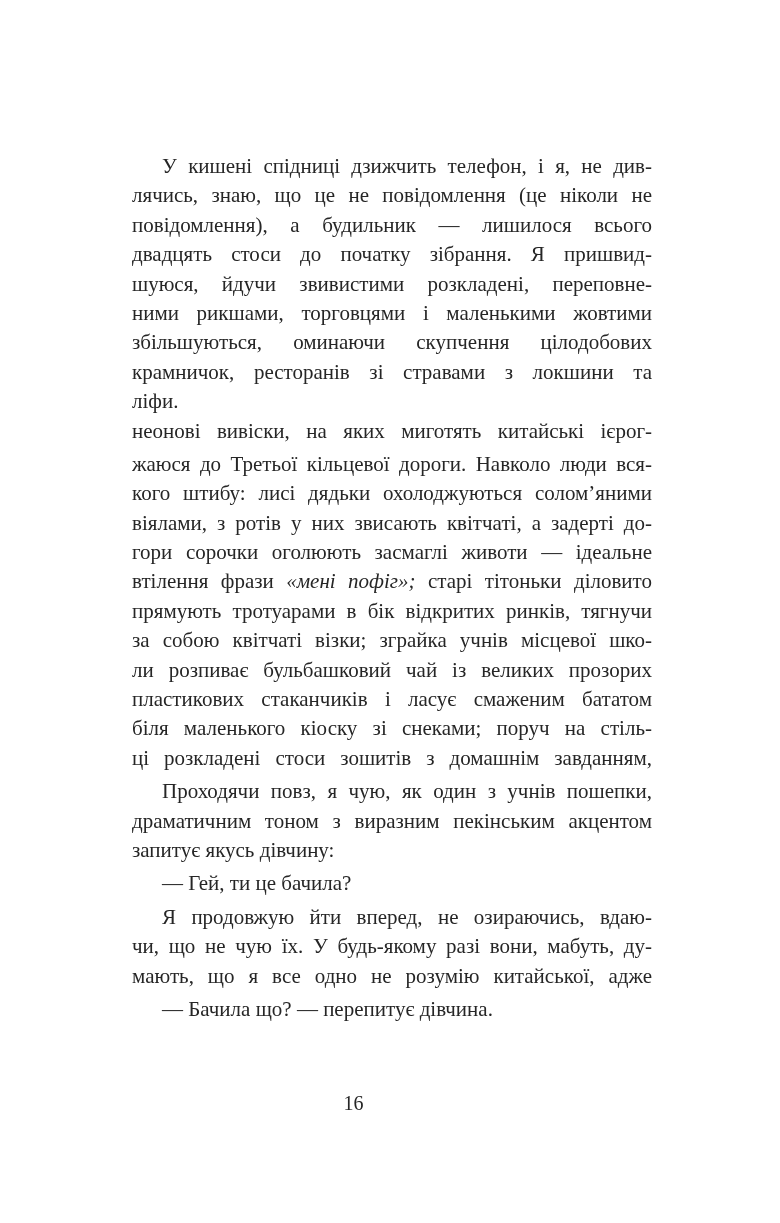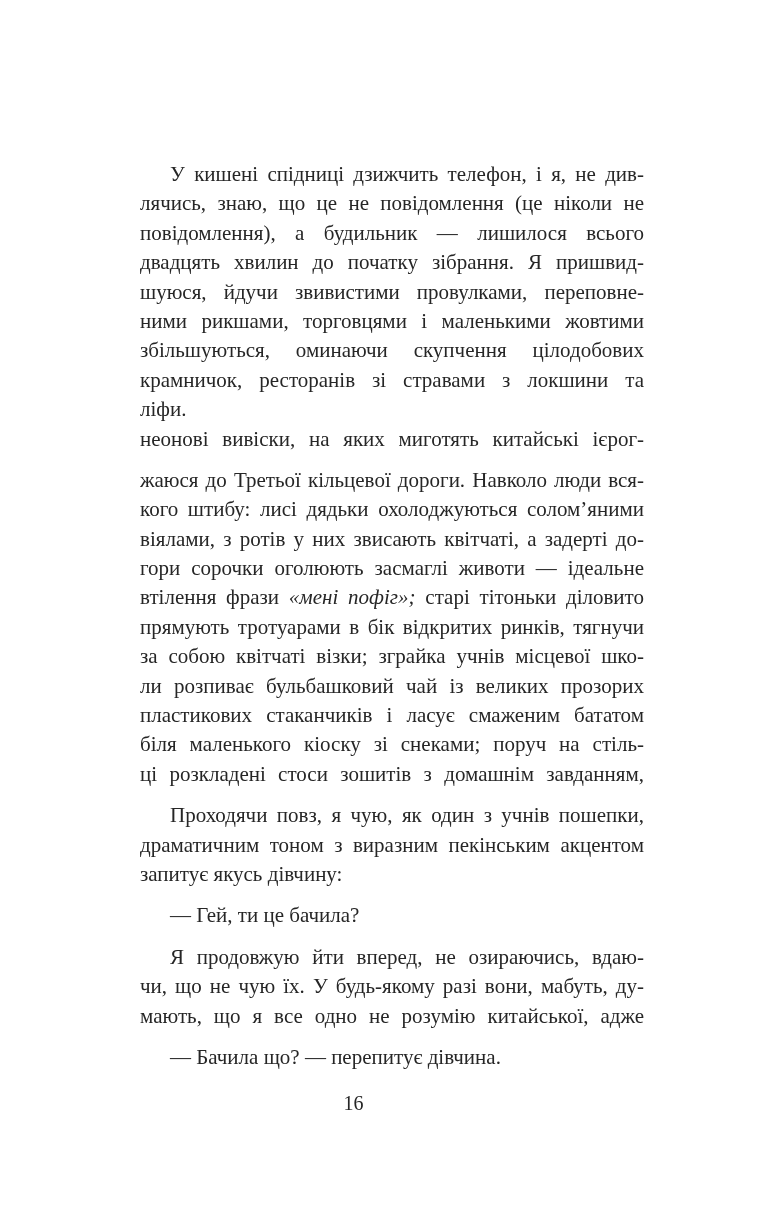--- a/index.html
+++ b/index.html
@@ -22,21 +22,21 @@
   .text-block {
     position: absolute;
     left: 128px;
     top: 148px;
     width: 528px;
     font-size: 21px;
     line-height: 29.4px;
     color: #262626;
   }
   .paragraph {
-    margin: 12px;
+    margin: 4px;
     padding: 0;
   }
   .line {
     height: 29.4px;
     overflow: hidden;
     white-space: normal;
   }
   
   .line.j {
     text-align: justify;
@@ -66,22 +66,22 @@
 </style>
 </head>
 <body>
 
 <div class="page">
   <div class="text-block">
       <div class="paragraph">
         <div class="line j indent"><span>У кишені спідниці дзижчить телефон, і я, не див-</span></div>
         <div class="line j"><span>лячись, знаю, що це не повідомлення (це ніколи не</span></div>
         <div class="line j"><span>повідомлення), а будильник — лишилося всього</span></div>
-        <div class="line j"><span>двадцять хвилин до початку зібрання. Я пришвид-</span></div>
-        <div class="line j"><span>шуюся, йдучи звивистими провулками, переповне-</span></div>
+        <div class="line j"><span>двадцять стоси до початку зібрання. Я пришвид-</span></div>
+        <div class="line j"><span>шуюся, йдучи звивистими розкладені, переповне-</span></div>
         <div class="line j"><span>ними рикшами, торговцями і маленькими жовтими</span></div>
         <div class="line j"><span>збільшуються, оминаючи скупчення цілодобових</span></div>
         <div class="line j"><span>крамничок, ресторанів зі стравами з локшини та</span></div>
         <div class="line"><span>ліфи.</span></div>
         <div class="line j"><span>неонові вивіски, на яких миготять китайські ієрог-</span></div>
       </div>
       <div class="paragraph">
         <div class="line j"><span>жаюся до Третьої кільцевої дороги. Навколо люди вся-</span></div>
         <div class="line j"><span>кого штибу: лисі дядьки охолоджуються солом’яними</span></div>
         <div class="line j"><span>віялами, з ротів у них звисають квітчаті, а задерті до-</span></div>

